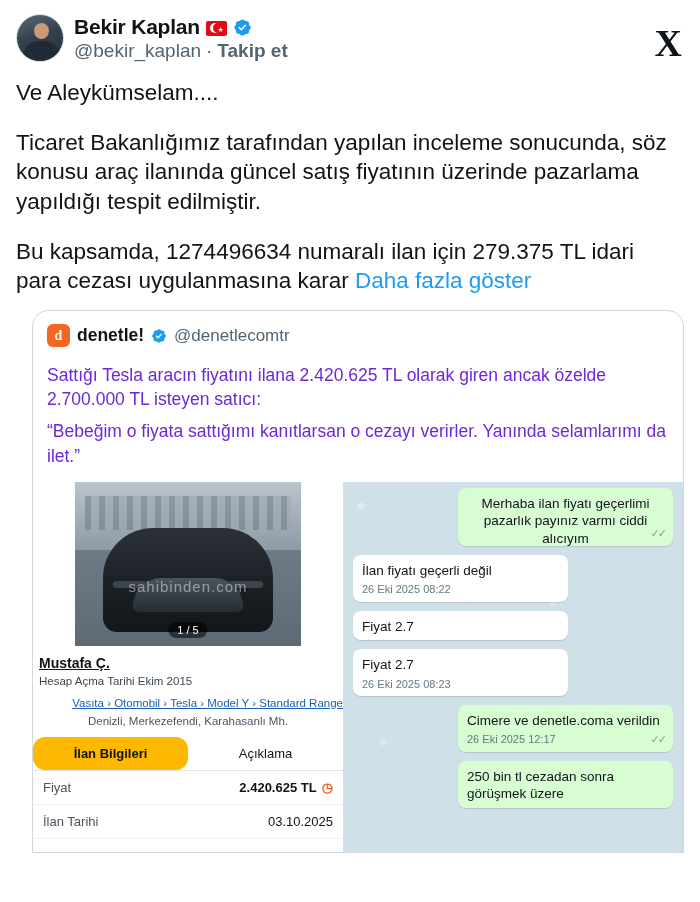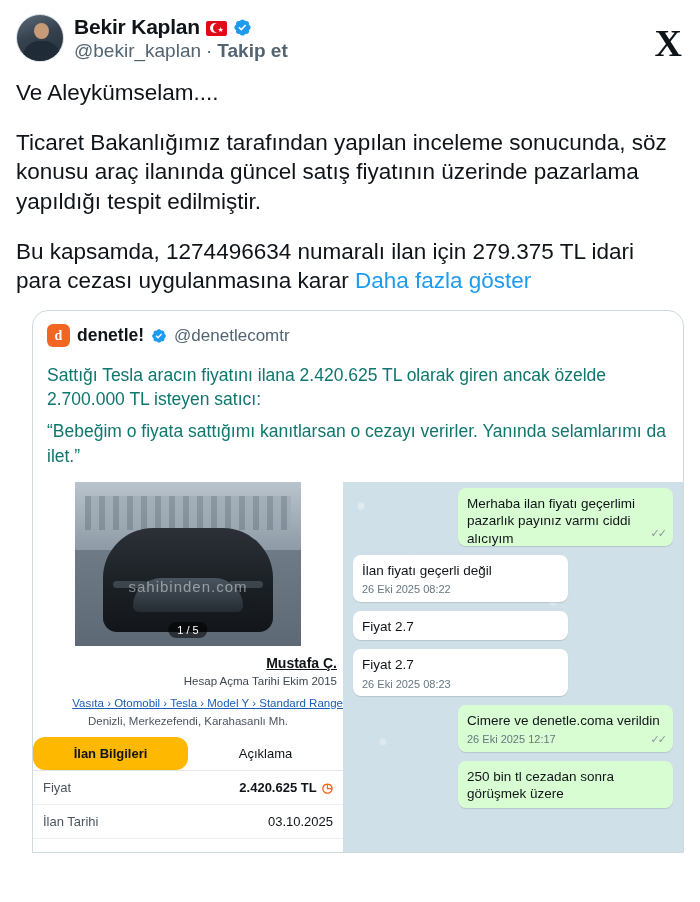--- a/index.html
+++ b/index.html
@@ -68,21 +68,21 @@
   }
   .q-hdr { display:flex; align-items:center; gap:7px; padding:13px 14px 6px 14px; }
   .q-logo {
     width:23px; height:23px; border-radius:6px; background:#f26522; color:#fff;
     font-size:14px; font-weight:bold; display:flex; align-items:center; justify-content:center;
     font-family:"Liberation Serif", serif;
   }
   .q-name { font-size:17.5px; font-weight:bold; color:#0f1419; }
   .q-verified { width:16px; height:16px; color:#1d9bf0; }
   .q-handle { font-size:17px; color:#536471; }
-  .q-text { padding:2px 14px 0 14px; font-size:17.5px; line-height:1.38; color:#0f766e; }
+  .q-text { padding:2px 14px 0 14px; font-size:17.5px; line-height:1.38; color:#6d28d9; }
   .q-text p { margin:8px 0 0 0; }
 
   
   .media { display:flex; margin-top:14px; height:372px; }
   .left-pane { width:310px; background:#fff; position:relative; }
   .car-photo {
     position:relative; height:164px; margin:0 42px;
     background:linear-gradient(#9aa7b2 0%, #8794a0 38%, #6f7c88 39%, #5d6a76 100%);
     overflow:hidden;
   }
@@ -111,21 +111,21 @@
   .car-photo .lamp-l { left:38px; }
   .car-photo .lamp-r { right:38px; }
   .watermark {
     position:absolute; left:0; right:0; top:96px; text-align:center;
     color:rgba(255,255,255,.45); font-size:15px; letter-spacing:1px;
   }
   .counter {
     position:absolute; left:50%; transform:translateX(-50%); bottom:8px;
     background:rgba(0,0,0,.55); color:#fff; font-size:11px; padding:2px 9px; border-radius:10px;
   }
-  .seller { text-align:right; padding:9px 6px 2px 6px; }
+  .seller { text-align:left; padding:9px 6px 2px 6px; }
   .seller-name { font-size:14px; font-weight:bold; color:#0f1419; text-decoration:underline; }
   .seller-sub { font-size:11.5px; color:#3c4650; margin-top:4px; }
   .breadcrumb { font-size:11.5px; color:#1a5fb4; text-align:right; margin-top:8px; text-decoration:underline; }
   .loc { font-size:11.5px; color:#4b5560; text-align:center; margin-top:6px; }
   .tabs { display:flex; margin-top:10px; border-bottom:1px solid #e2e6ea; }
   .tab { flex:1; text-align:center; font-size:13px; padding:9px 0; color:#0f1419; }
   .tab.active { background:#ffb800; font-weight:bold;border-radius:12px; }
   .kv { display:flex; justify-content:space-between; align-items:center; padding:9px 10px; font-size:13px; border-bottom:1px solid #eef1f3; }
   .kv .k { color:#4b5560; }
   .kv .v { font-weight:bold; color:#0f1419; }
@@ -149,21 +149,21 @@
   }
   .bubble {
     position:relative; max-width:215px; border-radius:8px; padding:7px 9px 5px 9px;
     font-size:13.5px; line-height:1.3; margin-bottom:9px; color:#0f1419;
     box-shadow:0 1px 1px rgba(0,0,0,.12);
   }
   .bubble .time { font-size:11px; color:#667781; margin-top:3px; display:block; }
   .bubble .ticks { position:absolute; right:8px; bottom:5px; color:#8696a0; font-size:11px; letter-spacing:-2px; }
   .out { background:#d9fdd3; margin-left:auto; }
   .in  { background:#ffffff; margin-right:auto; }
-  .b-clip { max-height:58px; overflow:hidden; }
+  .b-clip { max-height:58px; overflow:hidden;text-align:center; }
 </style>
 </head>
 <body>
 
 <div class="tweet">
 
   <div class="hdr">
     <div class="avatar"></div>
     <div class="names">
       <div class="row1">

